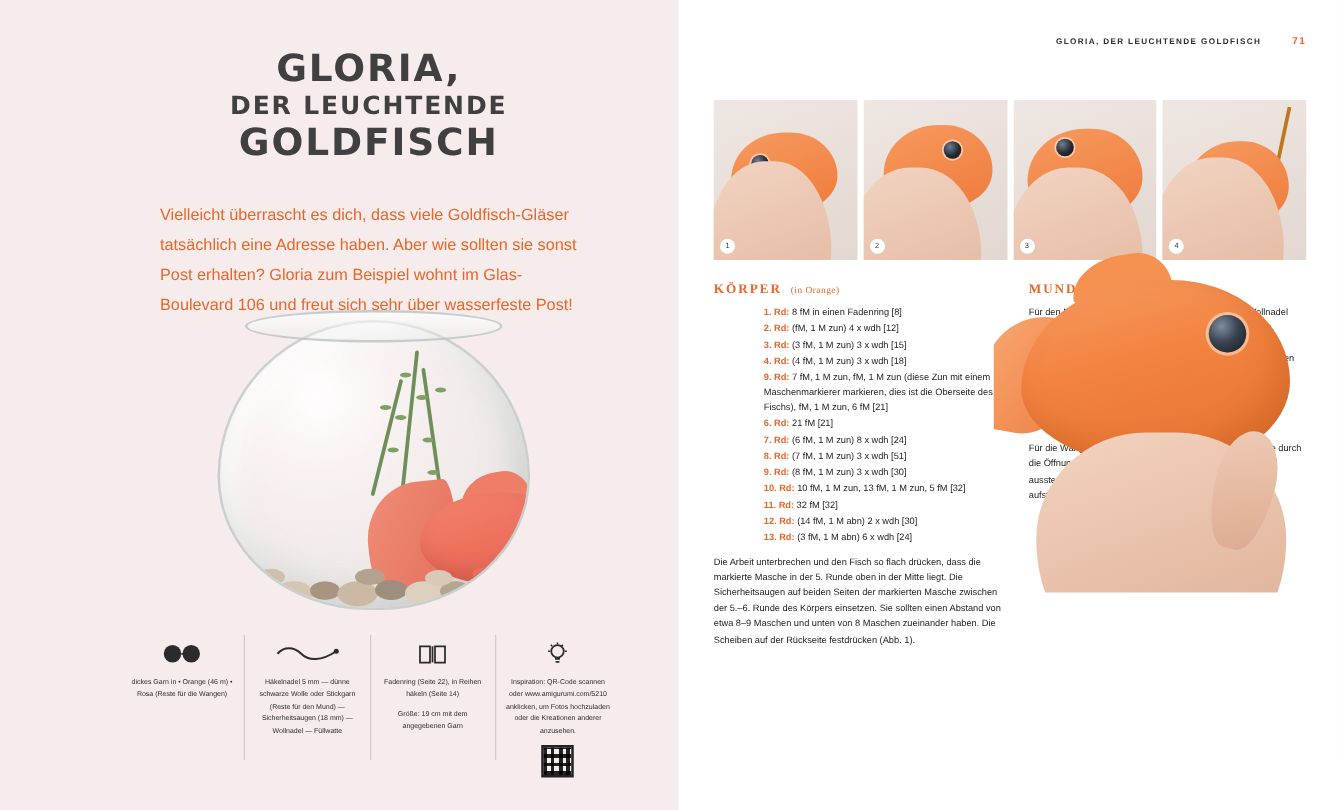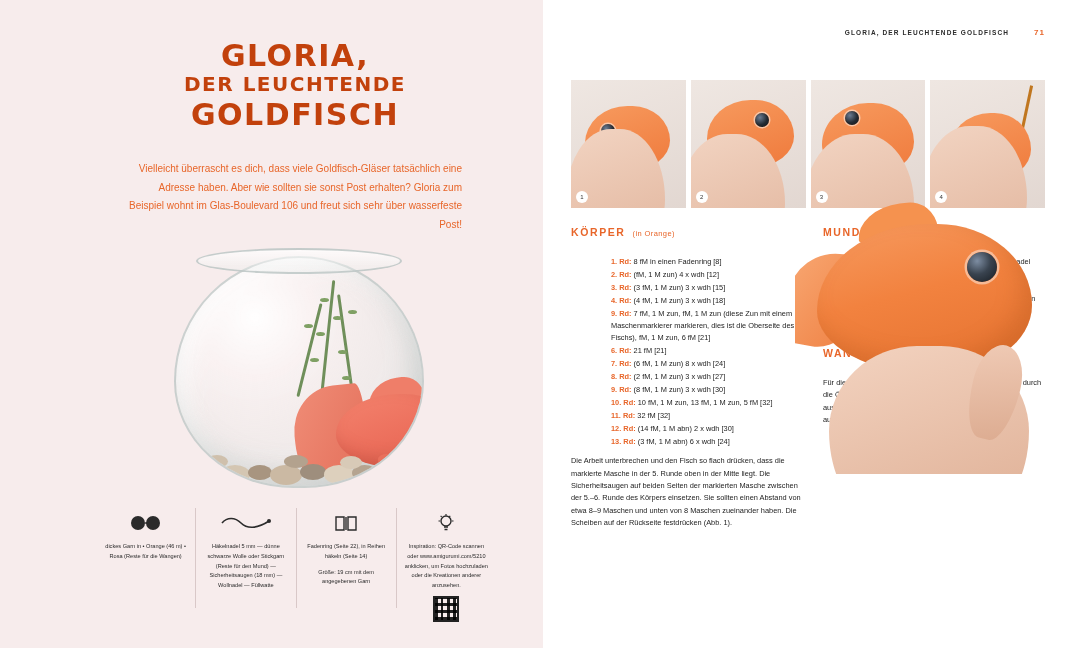--- a/index.html
+++ b/index.html
@@ -16,32 +16,32 @@
   .left-page {
     position:relative;
     width:543px; height:648px;
     background:#f7ecec;
     flex:0 0 543px;
   }
   .title-block { position:absolute; left:130px; top:38px; width:330px; text-align:center; }
   .title-line {
     font-family:"DejaVu Sans", sans-serif;
     font-weight:bold;
-    color:#c2410c;
+    color:#404040;
     letter-spacing:1.5px;
     line-height:1.18;
   }
   .title-l1 { font-size:30px; }
   .title-l2 { font-size:20px; }
   .title-l3 { font-size:30px; }
   .intro {
     position:absolute; left:128px; top:160px; width:334px;
-    text-align:right;
+    text-align:left;
     color:#e8662a;
-    font-size:10px;
+    font-size:13px;
     line-height:1.85;
   }
 
   .bowl-photo {
     position:absolute; left:96px; top:218px; width:400px; height:280px;
   }
   
   .bowl {
     position:absolute; left:78px; top:38px; width:250px; height:232px;
     border-radius:50% 50% 48% 48% / 54% 54% 46% 46%;
@@ -163,22 +163,22 @@
     background:#ffffff; color:#333;
     font-size:6px; line-height:12px; text-align:center;
   }
 
   .cols { position:absolute; left:28px; top:226px; width:474px; }
   .col-left { position:absolute; left:0; top:0; width:232px; }
   .col-right { position:absolute; left:252px; top:0; width:222px; }
 
   .sec-head {
     color:#e8662a; font-weight:bold; font-size:10.5px;
-    letter-spacing:1.6px; margin-bottom:18px;
-    font-family:Liberation Sans, sans-serif;
+    letter-spacing:1.6px; margin-bottom:7px;
+    font-family:Liberation Serif, serif;
   }
   .sec-head .sub { font-size:7.5px; letter-spacing:0.4px; font-weight:normal; margin-left:7px; }
 
   .rnd-list { font-size:7.4px; line-height:1.62; color:#222; }
   .rnd-list li { list-style:none; margin-bottom:1px; }
   .rnd-list b { color:#e8662a;margin-top:24px; }
 
   .body-text { font-size:7.4px; line-height:1.68; color:#222; margin-top:7px; text-align:left; }
   .body-text.r { margin-top:0; }
 
@@ -375,21 +375,21 @@
         </div>
 
         <ul class="rnd-list">
           <li><b>1. Rd:</b> <span>8 fM in einen Fadenring [8]</span></li>
           <li><b>2. Rd:</b> <span>(fM, 1 M zun) 4 x wdh [12]</span></li>
           <li><b>3. Rd:</b> <span>(3 fM, 1 M zun) 3 x wdh [15]</span></li>
           <li><b>4. Rd:</b> <span>(4 fM, 1 M zun) 3 x wdh [18]</span></li>
           <li><b>9. Rd:</b> <span>7 fM, 1 M zun, fM, 1 M zun (diese Zun mit einem Maschenmarkierer markieren, dies ist die Oberseite des Fischs), fM, 1 M zun, 6 fM [21]</span></li>
           <li><b>6. Rd:</b> <span>21 fM [21]</span></li>
           <li><b>7. Rd:</b> <span>(6 fM, 1 M zun) 8 x wdh [24]</span></li>
-          <li><b>8. Rd:</b> <span>(2 fM, 1 M zun) 3 x wdh [27]</span></li>
+          <li><b>8. Rd:</b> <span>(7 fM, 1 M zun) 3 x wdh [51]</span></li>
           <li><b>9. Rd:</b> <span>(8 fM, 1 M zun) 3 x wdh [30]</span></li>
           <li><b>10. Rd:</b> <span>10 fM, 1 M zun, 13 fM, 1 M zun, 5 fM [32]</span></li>
           <li><b>11. Rd:</b> <span>32 fM [32]</span></li>
           <li><b>12. Rd:</b> <span>(14 fM, 1 M abn) 2 x wdh [30]</span></li>
           <li><b>13. Rd:</b> <span>(3 fM, 1 M abn) 6 x wdh [24]</span></li>
         </ul>
 
         <div class="body-text">Die Arbeit unterbrechen und den Fisch so flach drücken, dass die markierte Masche in der 5. Runde oben in der Mitte liegt. Die Sicherheitsaugen auf beiden Seiten der markierten Masche zwischen der 5.–6. Runde des Körpers einsetzen. Sie sollten einen Abstand von etwa 8–9 Maschen und unten von 8 Maschen zueinander haben. Die Scheiben auf der Rückseite festdrücken (Abb. 1).</div>
       </div>
 

